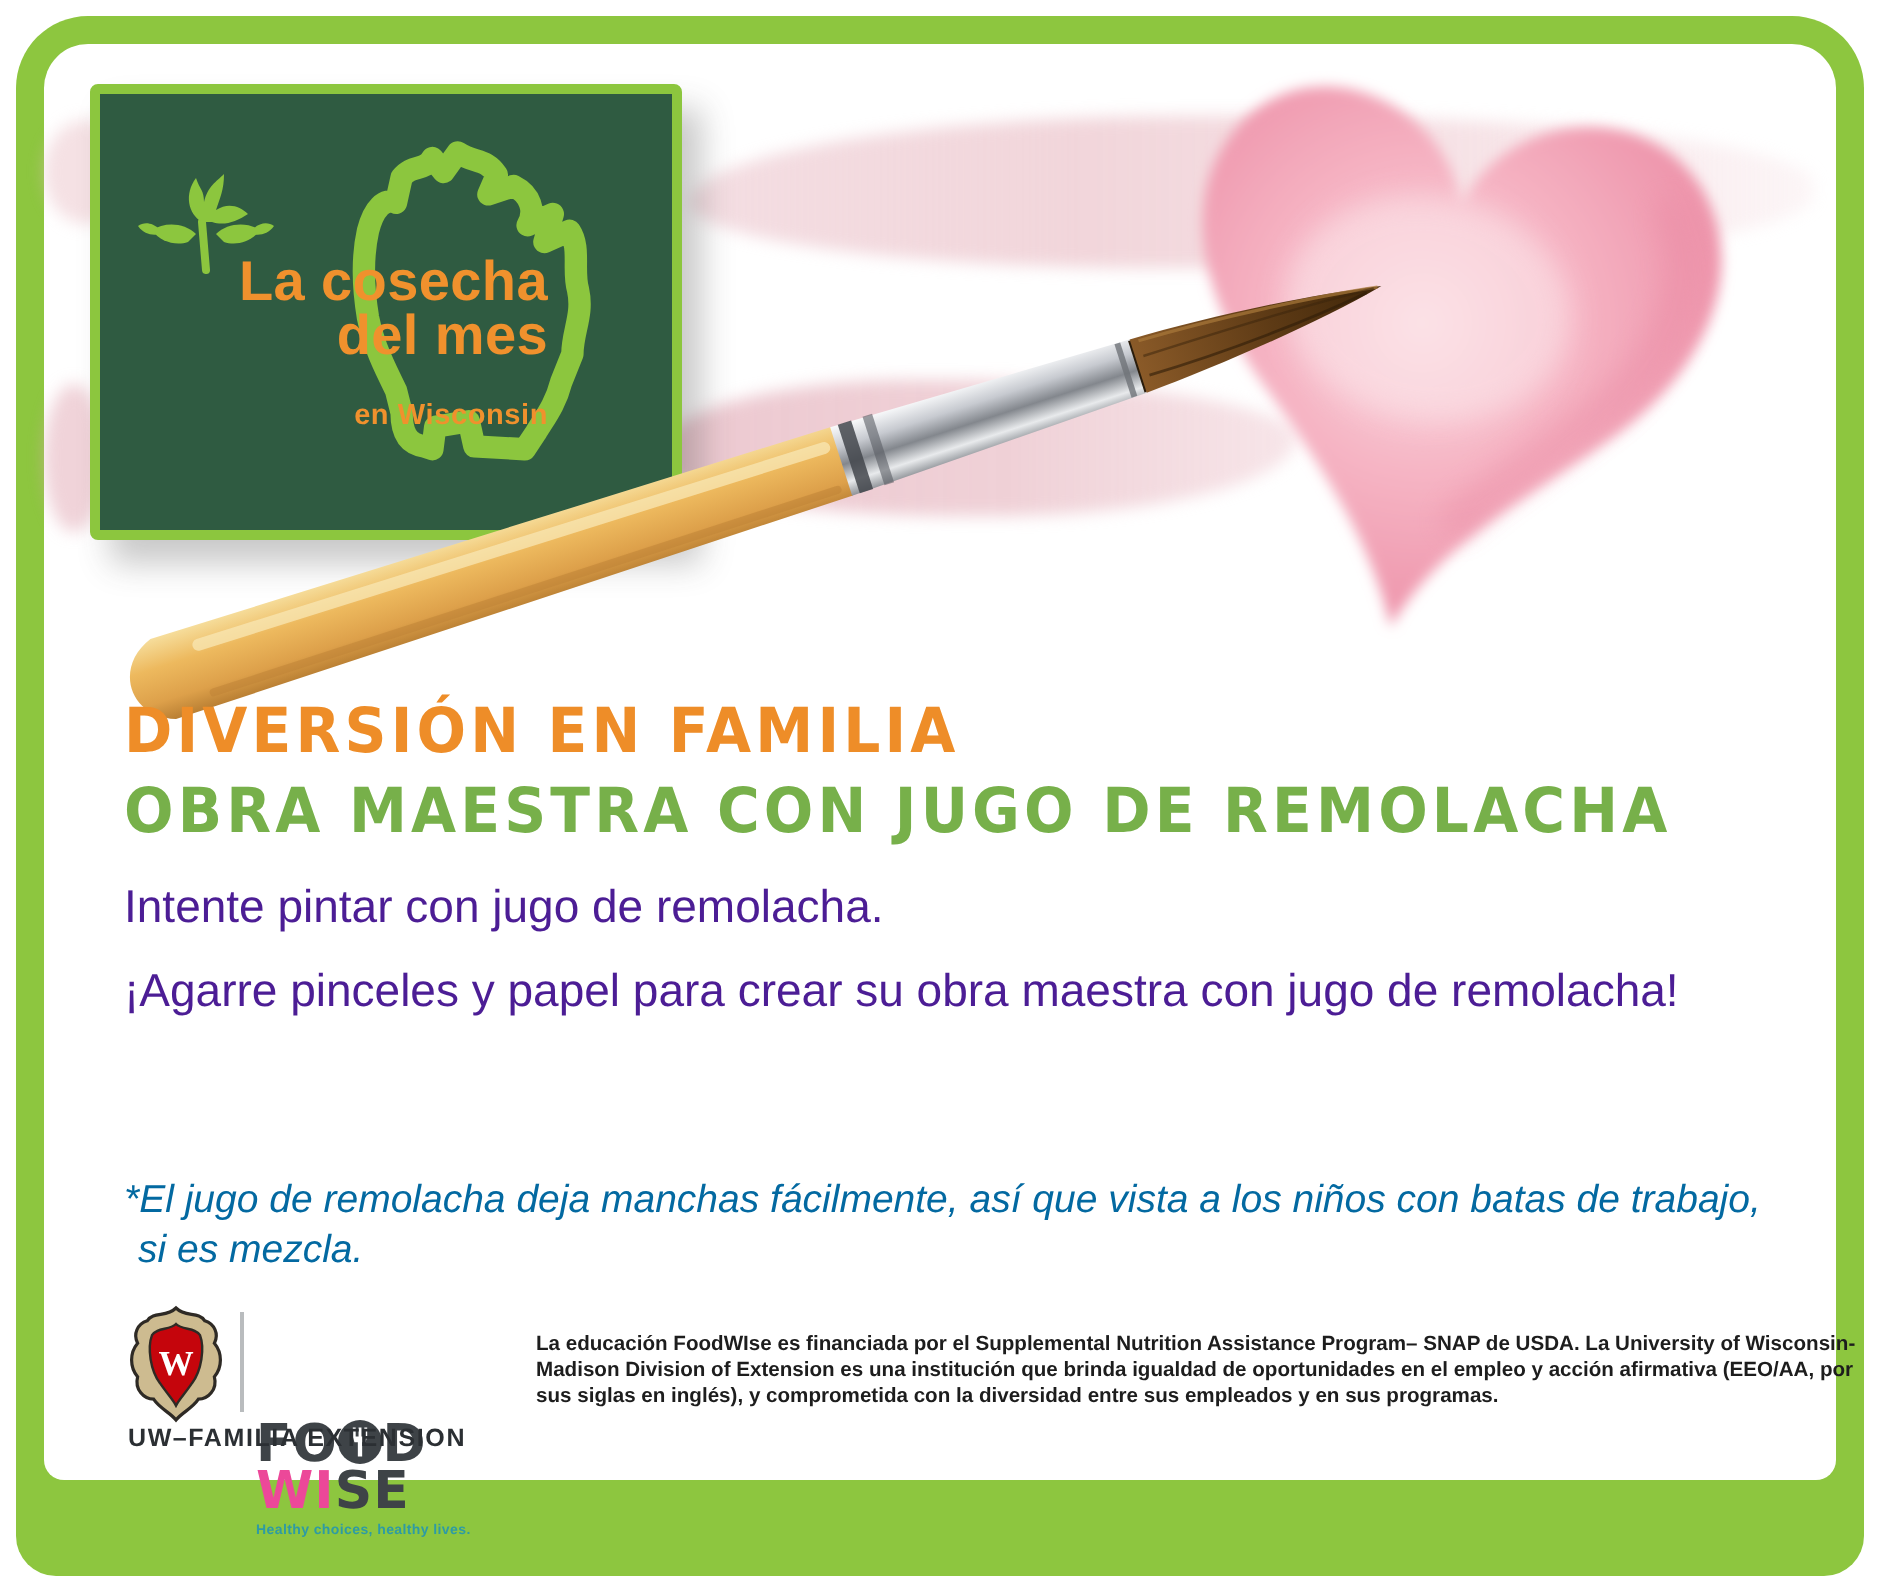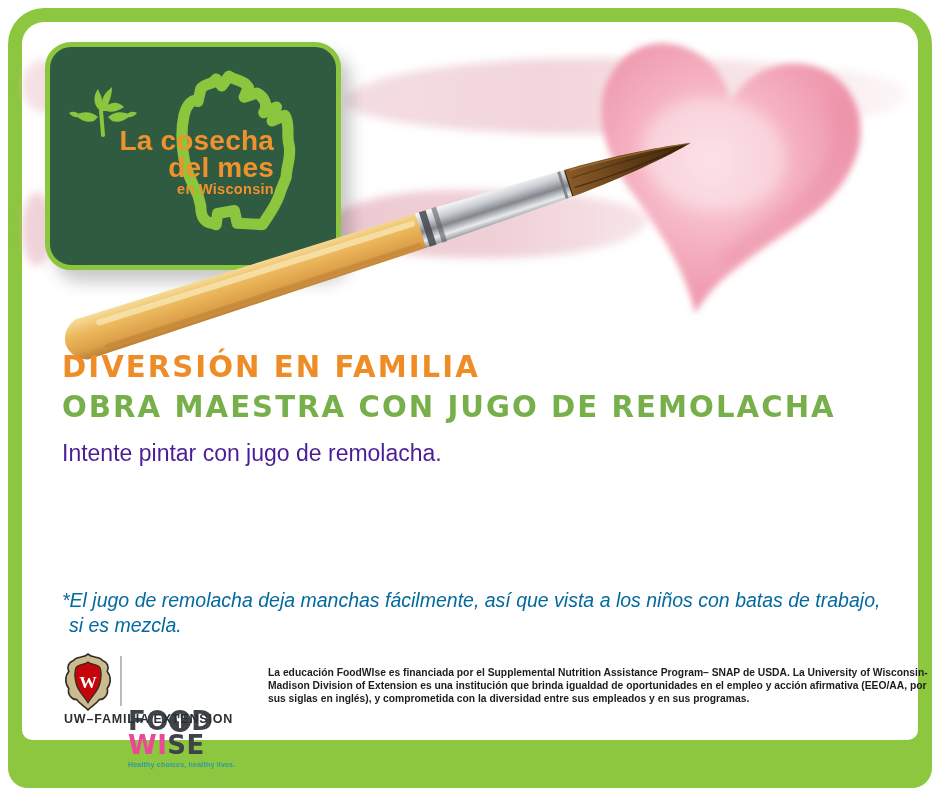--- a/index.html
+++ b/index.html
@@ -20,27 +20,27 @@
     background:linear-gradient(90deg,rgba(221,156,170,.55),rgba(229,178,188,.6) 55%,rgba(238,199,207,.45));
     border-radius:42% 58% 50% 50% / 55% 45% 60% 42%;}
   .wash-left-a{left:22px;top:60px;width:42px;height:52px;background:rgba(233,188,196,.45);border-radius:50%;}
   .wash-left-b{left:22px;top:192px;width:30px;height:74px;background:rgba(226,168,180,.5);border-radius:50%;}
 
   .heart-svg{position:absolute;left:532px;top:18px;width:380px;height:330px;}
   .brush-svg{position:absolute;left:0;top:0;width:940px;height:788px;pointer-events:none;}
 
   
   .badge{position:absolute;left:45px;top:42px;width:296px;height:228px;box-sizing:border-box;
-         background:#2f5b41;border:5px solid #8cc63e;border-radius:26px;
+         background:#2f5b41;border:5px solid #8cc63e;border-radius:4px;
          box-shadow:10px 12px 16px rgba(60,60,60,.28);}
   .badge .leaf{position:absolute;left:18px;top:30px;width:70px;height:60px;}
   .badge .wisc{position:absolute;left:102px;top:18px;width:176px;height:182px;}
   .badge-text{position:absolute;right:62px;top:80px;text-align:right;color:#f0912d;line-height:1;}
   .badge-line{font-weight:bold;font-size:28px;letter-spacing:.2px;line-height:27px;}
-  .badge-sub{font-weight:bold;font-size:14.5px;margin-top:1px;letter-spacing:.3px;}
+  .badge-sub{font-weight:bold;font-size:14.5px;margin-top:20px;letter-spacing:.3px;}
 
   
   .kicker,.title{position:absolute;left:62px;margin:0;font-family:"DejaVu Sans",sans-serif;
       font-weight:800;font-size:31px;letter-spacing:2.2px;line-height:1;white-space:nowrap;
       transform:scaleX(.94);transform-origin:left center;}
   .kicker{top:351px;color:#ee8d28;}
   .title{top:391px;color:#77b04a;}
 
   
   .body-copy{position:absolute;left:62px;top:440px;width:812px;color:#4c1d95;
@@ -162,20 +162,21 @@
       <path d="M524,6 C566,7 610,4 640,0" stroke="#2f1c08" stroke-width="1.4" opacity=".6" fill="none"></path>
       <path d="M524,-4 C570,-4 616,-3 644,-1" stroke="#3a240c" stroke-width="1.2" opacity=".5" fill="none"></path>
     </g>
   </svg>
 
   <h1 class="kicker">DIVERSIÓN EN FAMILIA</h1>
   <h2 class="title">OBRA MAESTRA CON JUGO DE REMOLACHA</h2>
 
   <div class="body-copy">
     <p>Intente pintar con jugo de remolacha.</p>
+    <p>¡Agarre pinceles y papel para crear su obra maestra con jugo de remolacha!</p>
   </div>
 
   <div class="footnote">
     <div>*El jugo de remolacha deja manchas fácilmente, así que vista a los niños con batas de trabajo,</div>
     <div class="fn2">si es mezcla.</div>
   </div>
 
   <svg class="crest" viewBox="0 0 60 74">
     <path d="M30,2 C36,8 44,4 48,10 C54,12 57,18 54,24 C59,30 59,39 54,45 C56,53 50,59 44,59
              C40,65 34,67 30,72 C26,67 20,65 16,59 C10,59 4,53 6,45 C1,39 1,30 6,24

